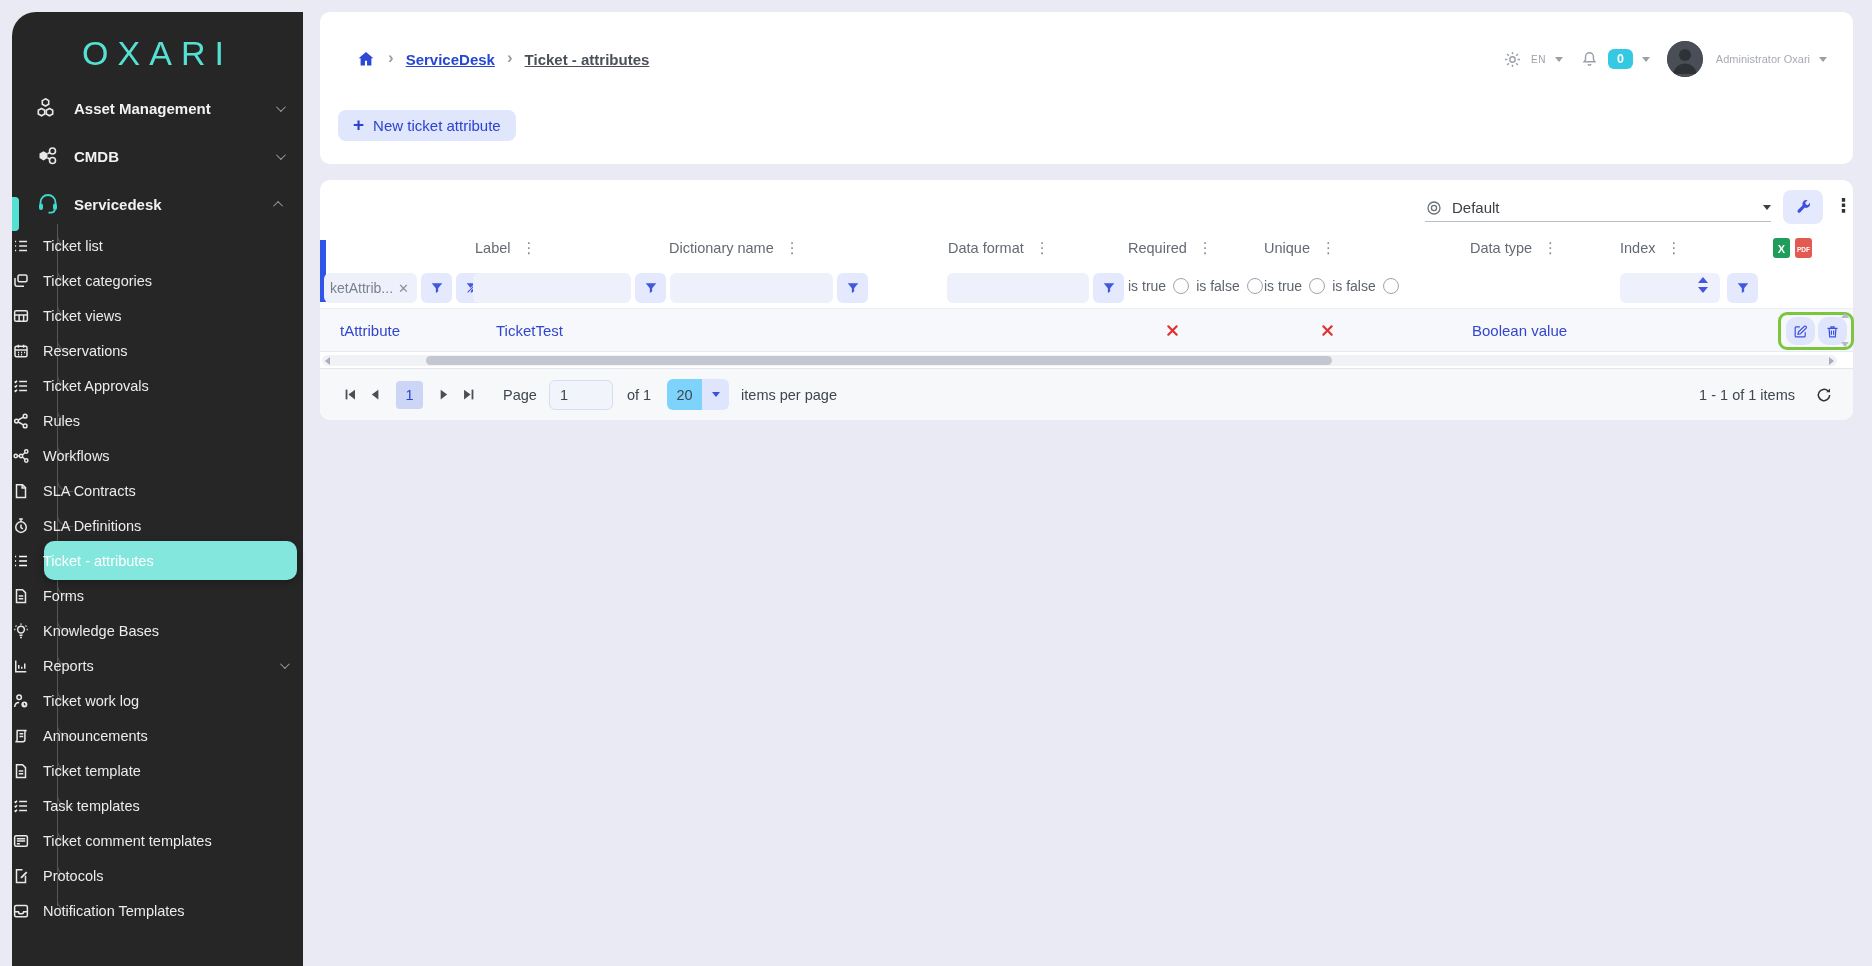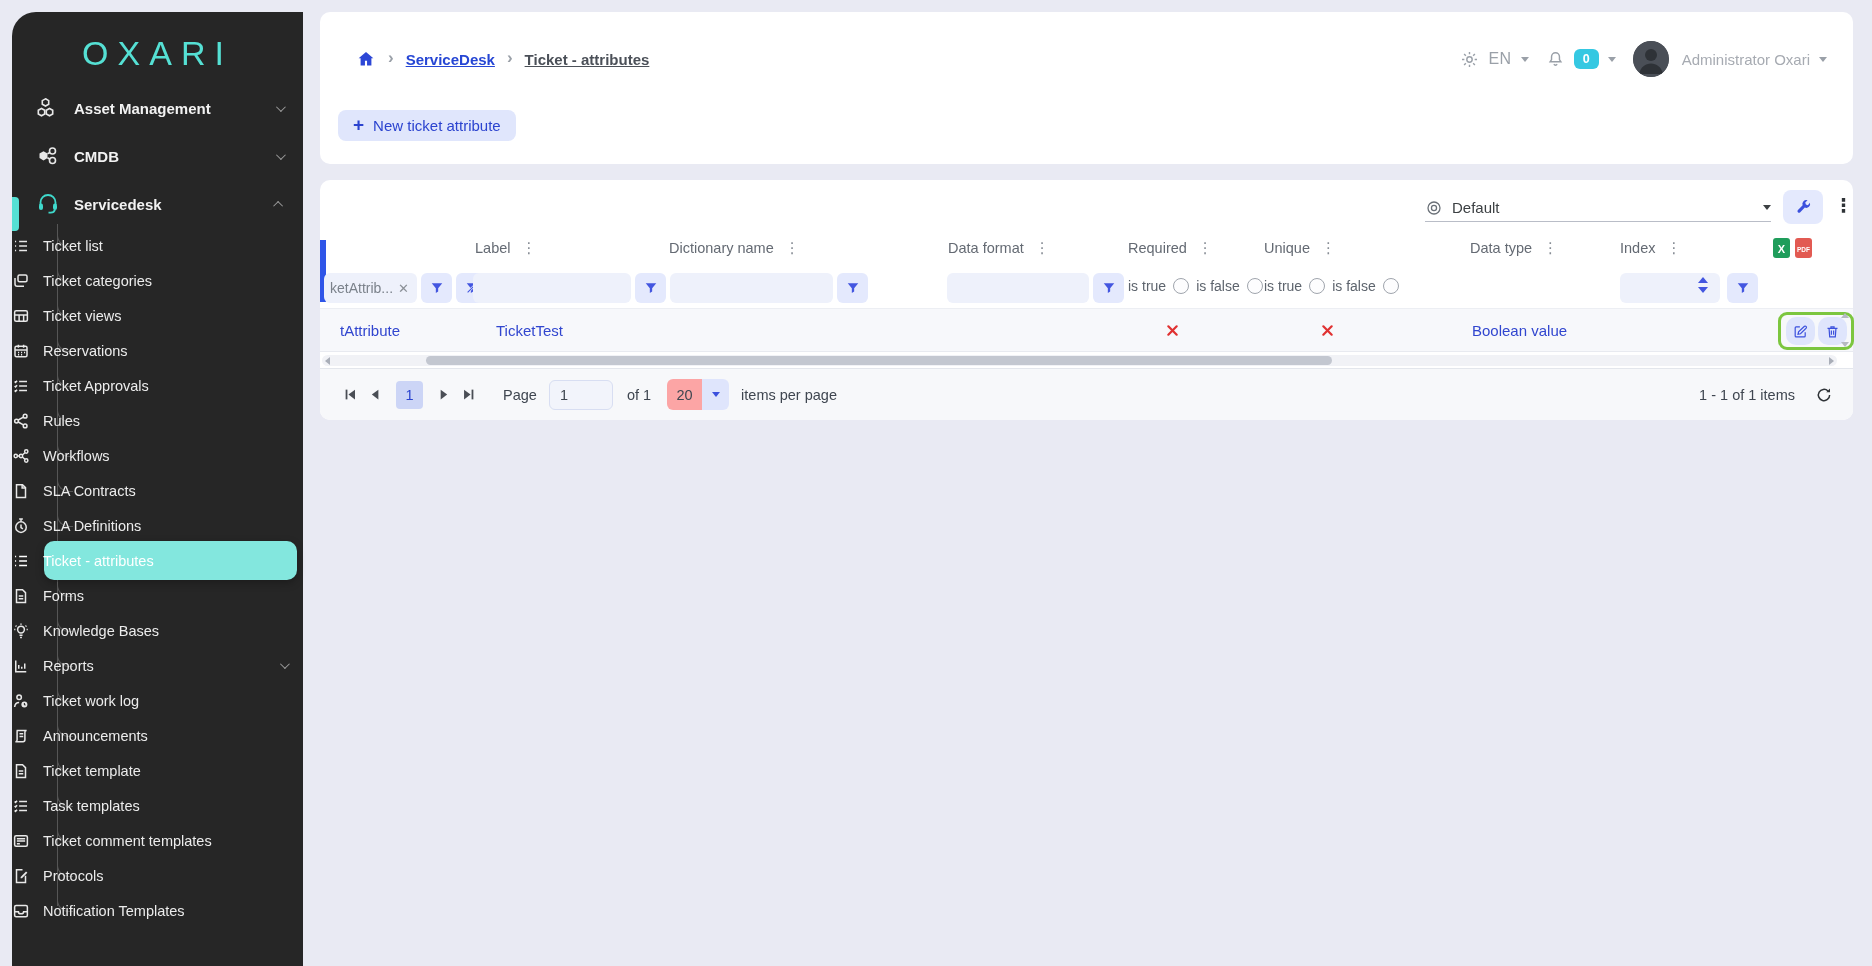--- a/index.html
+++ b/index.html
@@ -68,28 +68,28 @@
   .card-top { top:12px; height:152px; }
   .card-grid { top:180px; height:240px; }
 
   
   .crumb-row { position:absolute; top:30px; left:36px; right:26px; height:34px; display:flex; align-items:center; gap:12px; }
   .crumb-link { font-size:15px; font-weight:700; color:#2646d4; text-decoration:underline; cursor:pointer; }
   .crumb-current { font-size:15px; font-weight:700; color:#4b5058; text-decoration:underline; }
   .crumb-sep { color:#9aa0a8; font-size:17px; font-weight:700; transform:translateY(-1px); }
   .topbar { margin-left:auto; display:flex; align-items:center; gap:9px; }
   .tb-ic { color:#9aa0a8; cursor:pointer; }
-  .lang { color:#9aa0a8; font-size:16px; letter-spacing:.5px; }
+  .lang { color:#9aa0a8; font-size:10px; letter-spacing:.5px; }
   .caret { width:0; height:0; border-left:4.5px solid transparent; border-right:4.5px solid transparent; border-top:5.5px solid #9aa0a8; cursor:pointer; }
   .badge {
     background:#35c8e2; color:#fff; font-size:12.5px; font-weight:700;
     border-radius:6px; padding:3px 9px; cursor:pointer;
   }
   .avatar { width:36px; height:36px; border-radius:50%; overflow:hidden; background:#4a4f57; cursor:pointer; }
-  .uname { color:#a7abb2; font-size:15px; margin-left:4px; }
+  .uname { color:#a7abb2; font-size:11px; margin-left:4px; }
 
   .new-btn {
     position:absolute; left:18px; top:98px; height:31px;
     background:#e0e6fc; border:none; border-radius:8px; cursor:pointer;
     display:flex; align-items:center; gap:9px; padding:0 15px;
     color:#2b43cf; font-size:15px; font-family:inherit; font-weight:500;
   }
   .plus { font-size:19px; font-weight:700; line-height:1; transform:translateY(-1px); }
 
   
@@ -152,21 +152,21 @@
     background:#f7f8fa; border-top:1px solid #e3e6ec; border-radius:0 0 10px 10px;
     display:flex; align-items:center; padding:0 18px; font-size:14.5px; color:#3f4650; }
   .pg-btn { background:none; border:none; cursor:pointer; padding:4px 6px; display:flex; align-items:center; }
   .pg-num { width:27px; height:28px; background:#ccd5f6; color:#2b43cf; border:none; border-radius:4px;
     font-size:14.5px; font-family:inherit; cursor:pointer; margin:0 8px; }
   .pg-label { margin-left:22px; }
   .pg-input { width:64px; height:30px; background:#f2f4fb; border:1px solid #d8def2; border-radius:6px;
     margin-left:12px; padding:0 10px; font-size:14.5px; font-family:inherit; color:#3f4650; }
   .pg-of { margin-left:14px; }
   .pg-size { margin-left:16px; height:31px; display:flex; border-radius:6px; overflow:hidden; cursor:pointer; }
-  .pg-size .val { width:35px; background:#fca5a5; display:flex; align-items:center; justify-content:center; color:#3f4650; }
+  .pg-size .val { width:35px; background:#7dd3fc; display:flex; align-items:center; justify-content:center; color:#3f4650; }
   .pg-size .dd { width:27px; background:#dfe5fc; display:flex; align-items:center; justify-content:center; }
   .pg-size .caret { border-top-color:#3b50dd; }
   .pg-ipp { margin-left:12px; }
   .pg-range { margin-left:auto; margin-right:18px; }
   .refresh { background:none; border:none; cursor:pointer; padding:2px; }
 </style>
 </head>
 <body>
 
 <aside class="sidebar">

